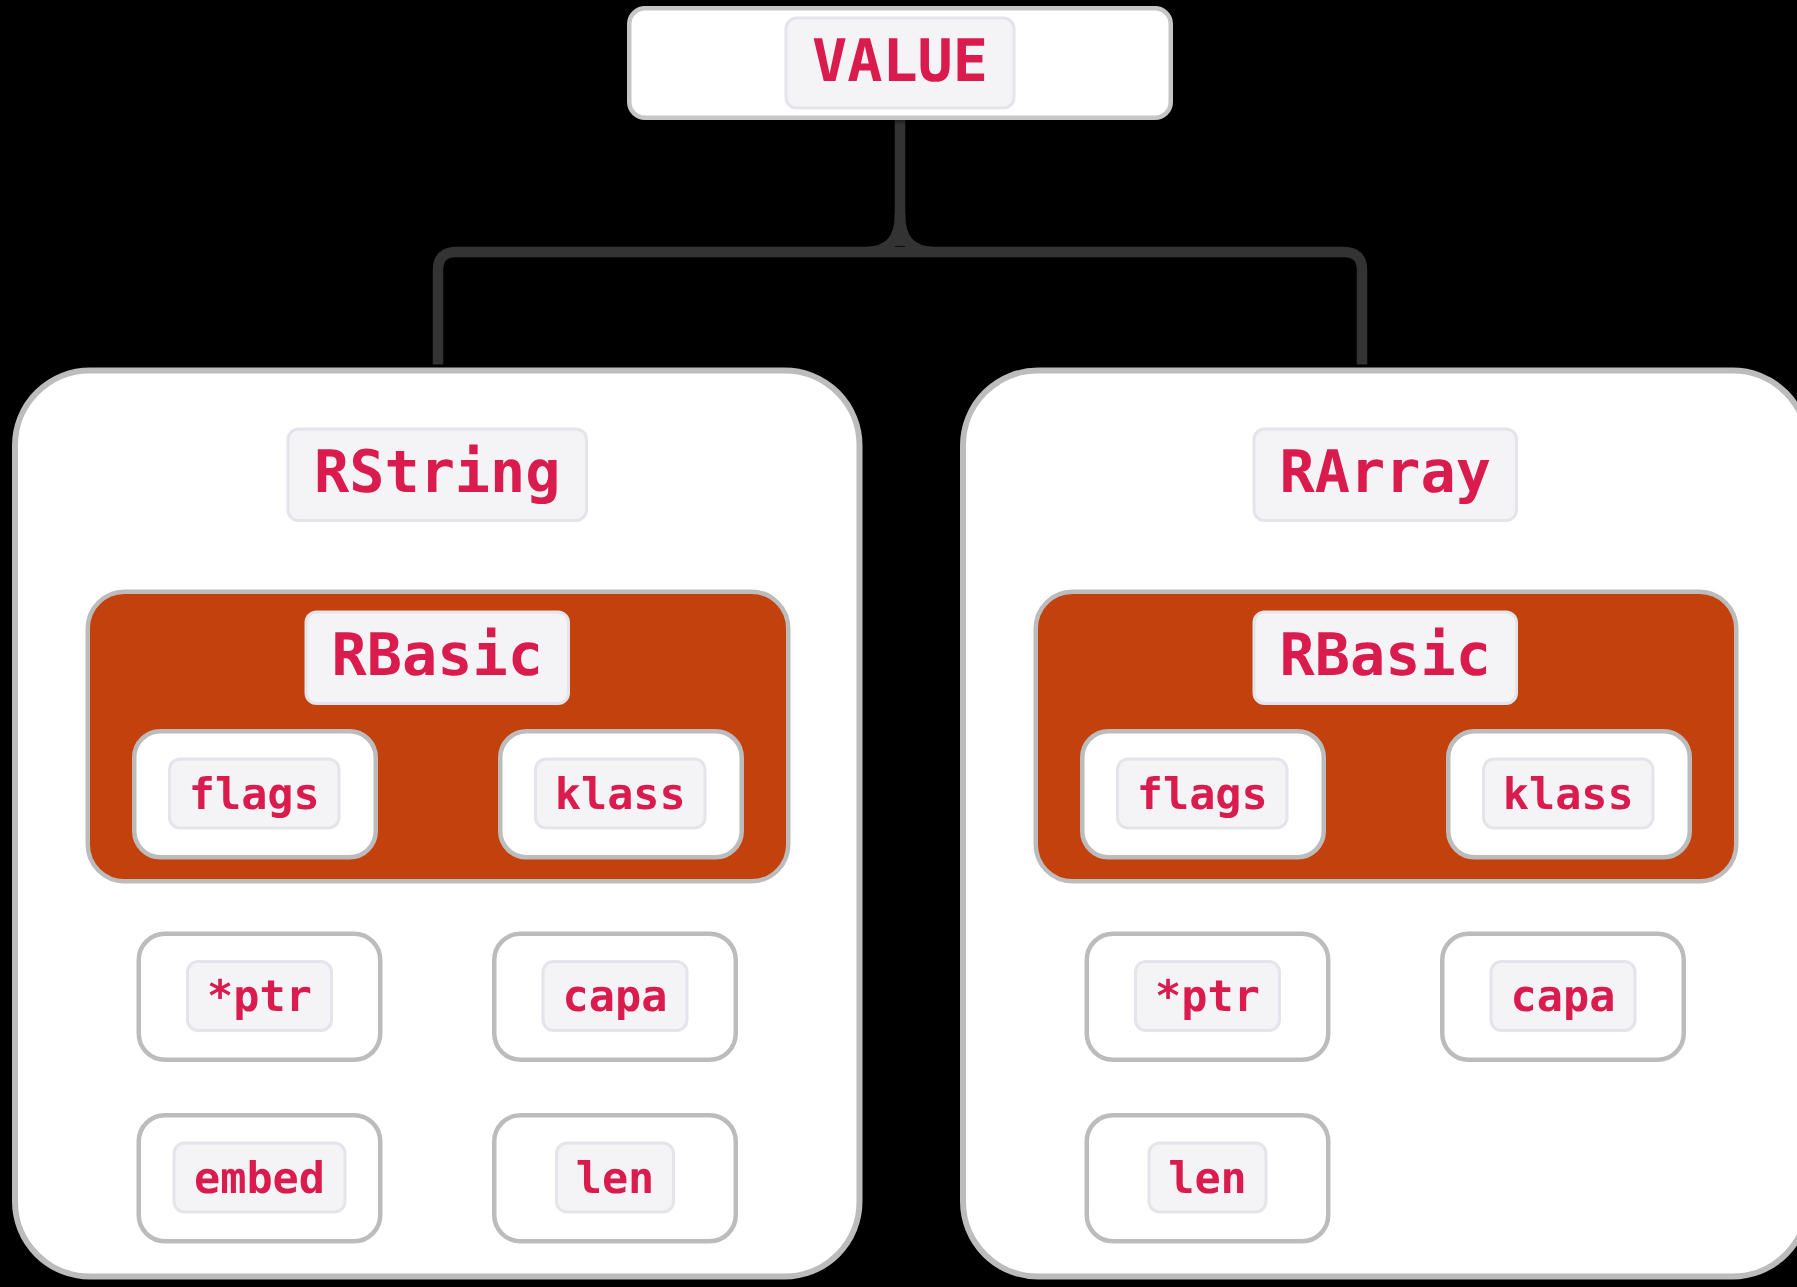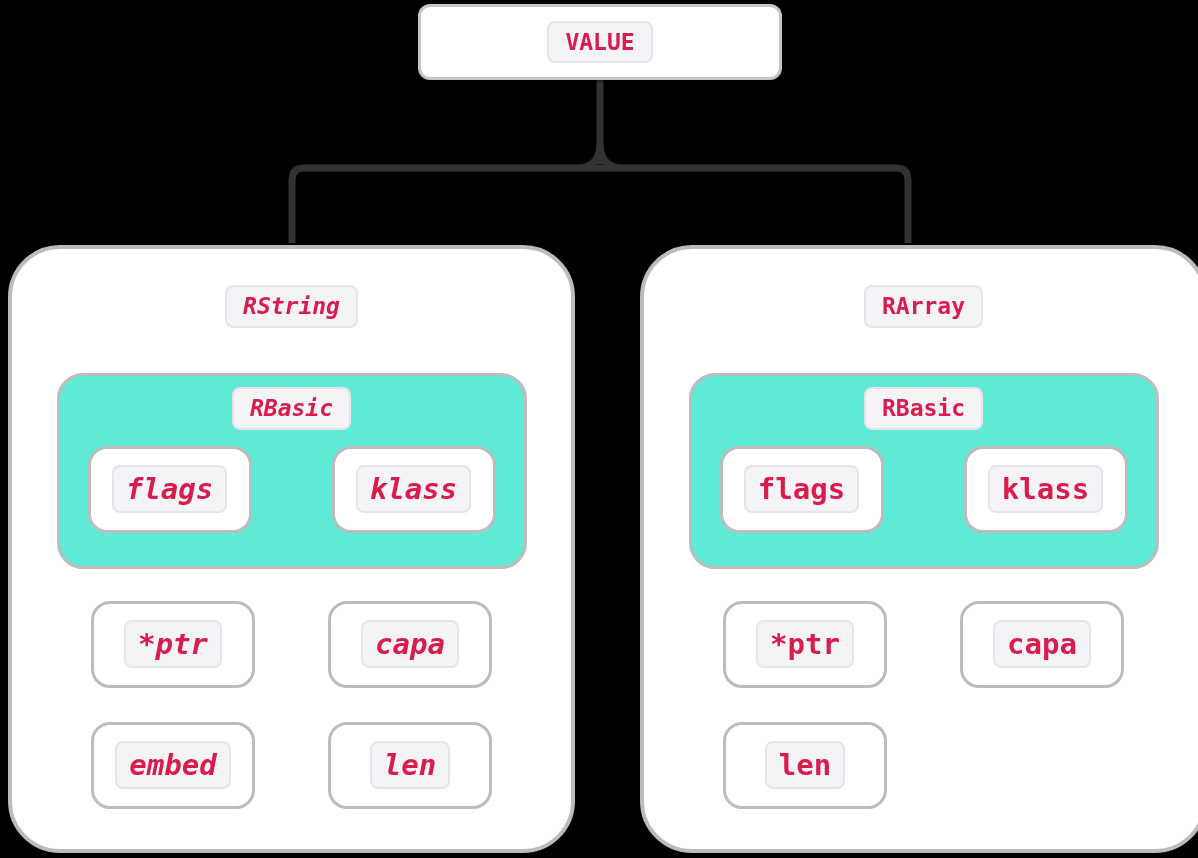--- a/index.html
+++ b/index.html
@@ -45,46 +45,46 @@
   .chip {
     display: inline-block;
     background: #f4f4f6;
     border: 2px solid #e4e4ea;
     border-radius: 8px;
     color: #d91b4e;
     font-weight: bold;
     line-height: 1.25;
     white-space: nowrap;
   }
-  .chip.lg { font-size: 23px; padding: 5px 16px; }
+  .chip.lg { font-size: 39px; padding: 5px 16px; }
   .chip.md { font-size: 29px; padding: 4px 12px; }
 
   .struct-box {
     position: absolute;
     top: 245px;
     width: 567px;
     height: 608px;
     background: #ffffff;
     border: 4px solid #bcbcbc;
     border-radius: 52px;
     display: flex;
     flex-direction: column;
     align-items: center;
     box-shadow: 0 3px 3px rgba(0,0,0,0.4);
   }
-  #rstring { left: 8px; font-style: italic; }
+  #rstring { left: 8px; }
   #rarray  { left: 640px; }
 
   .struct-title { margin-top: 36px; }
 
   .rbasic {
     width: 470px;
     height: 196px;
     margin-top: 45px;
-    background: #5eead4;
+    background: #c2410c;
     border: 3px solid #bcbcbc;
     border-radius: 26px;
     display: flex;
     flex-direction: column;
     align-items: center;
   }
   .rbasic-title { margin-top: 11px; }
 
   .row {
     width: 100%;

